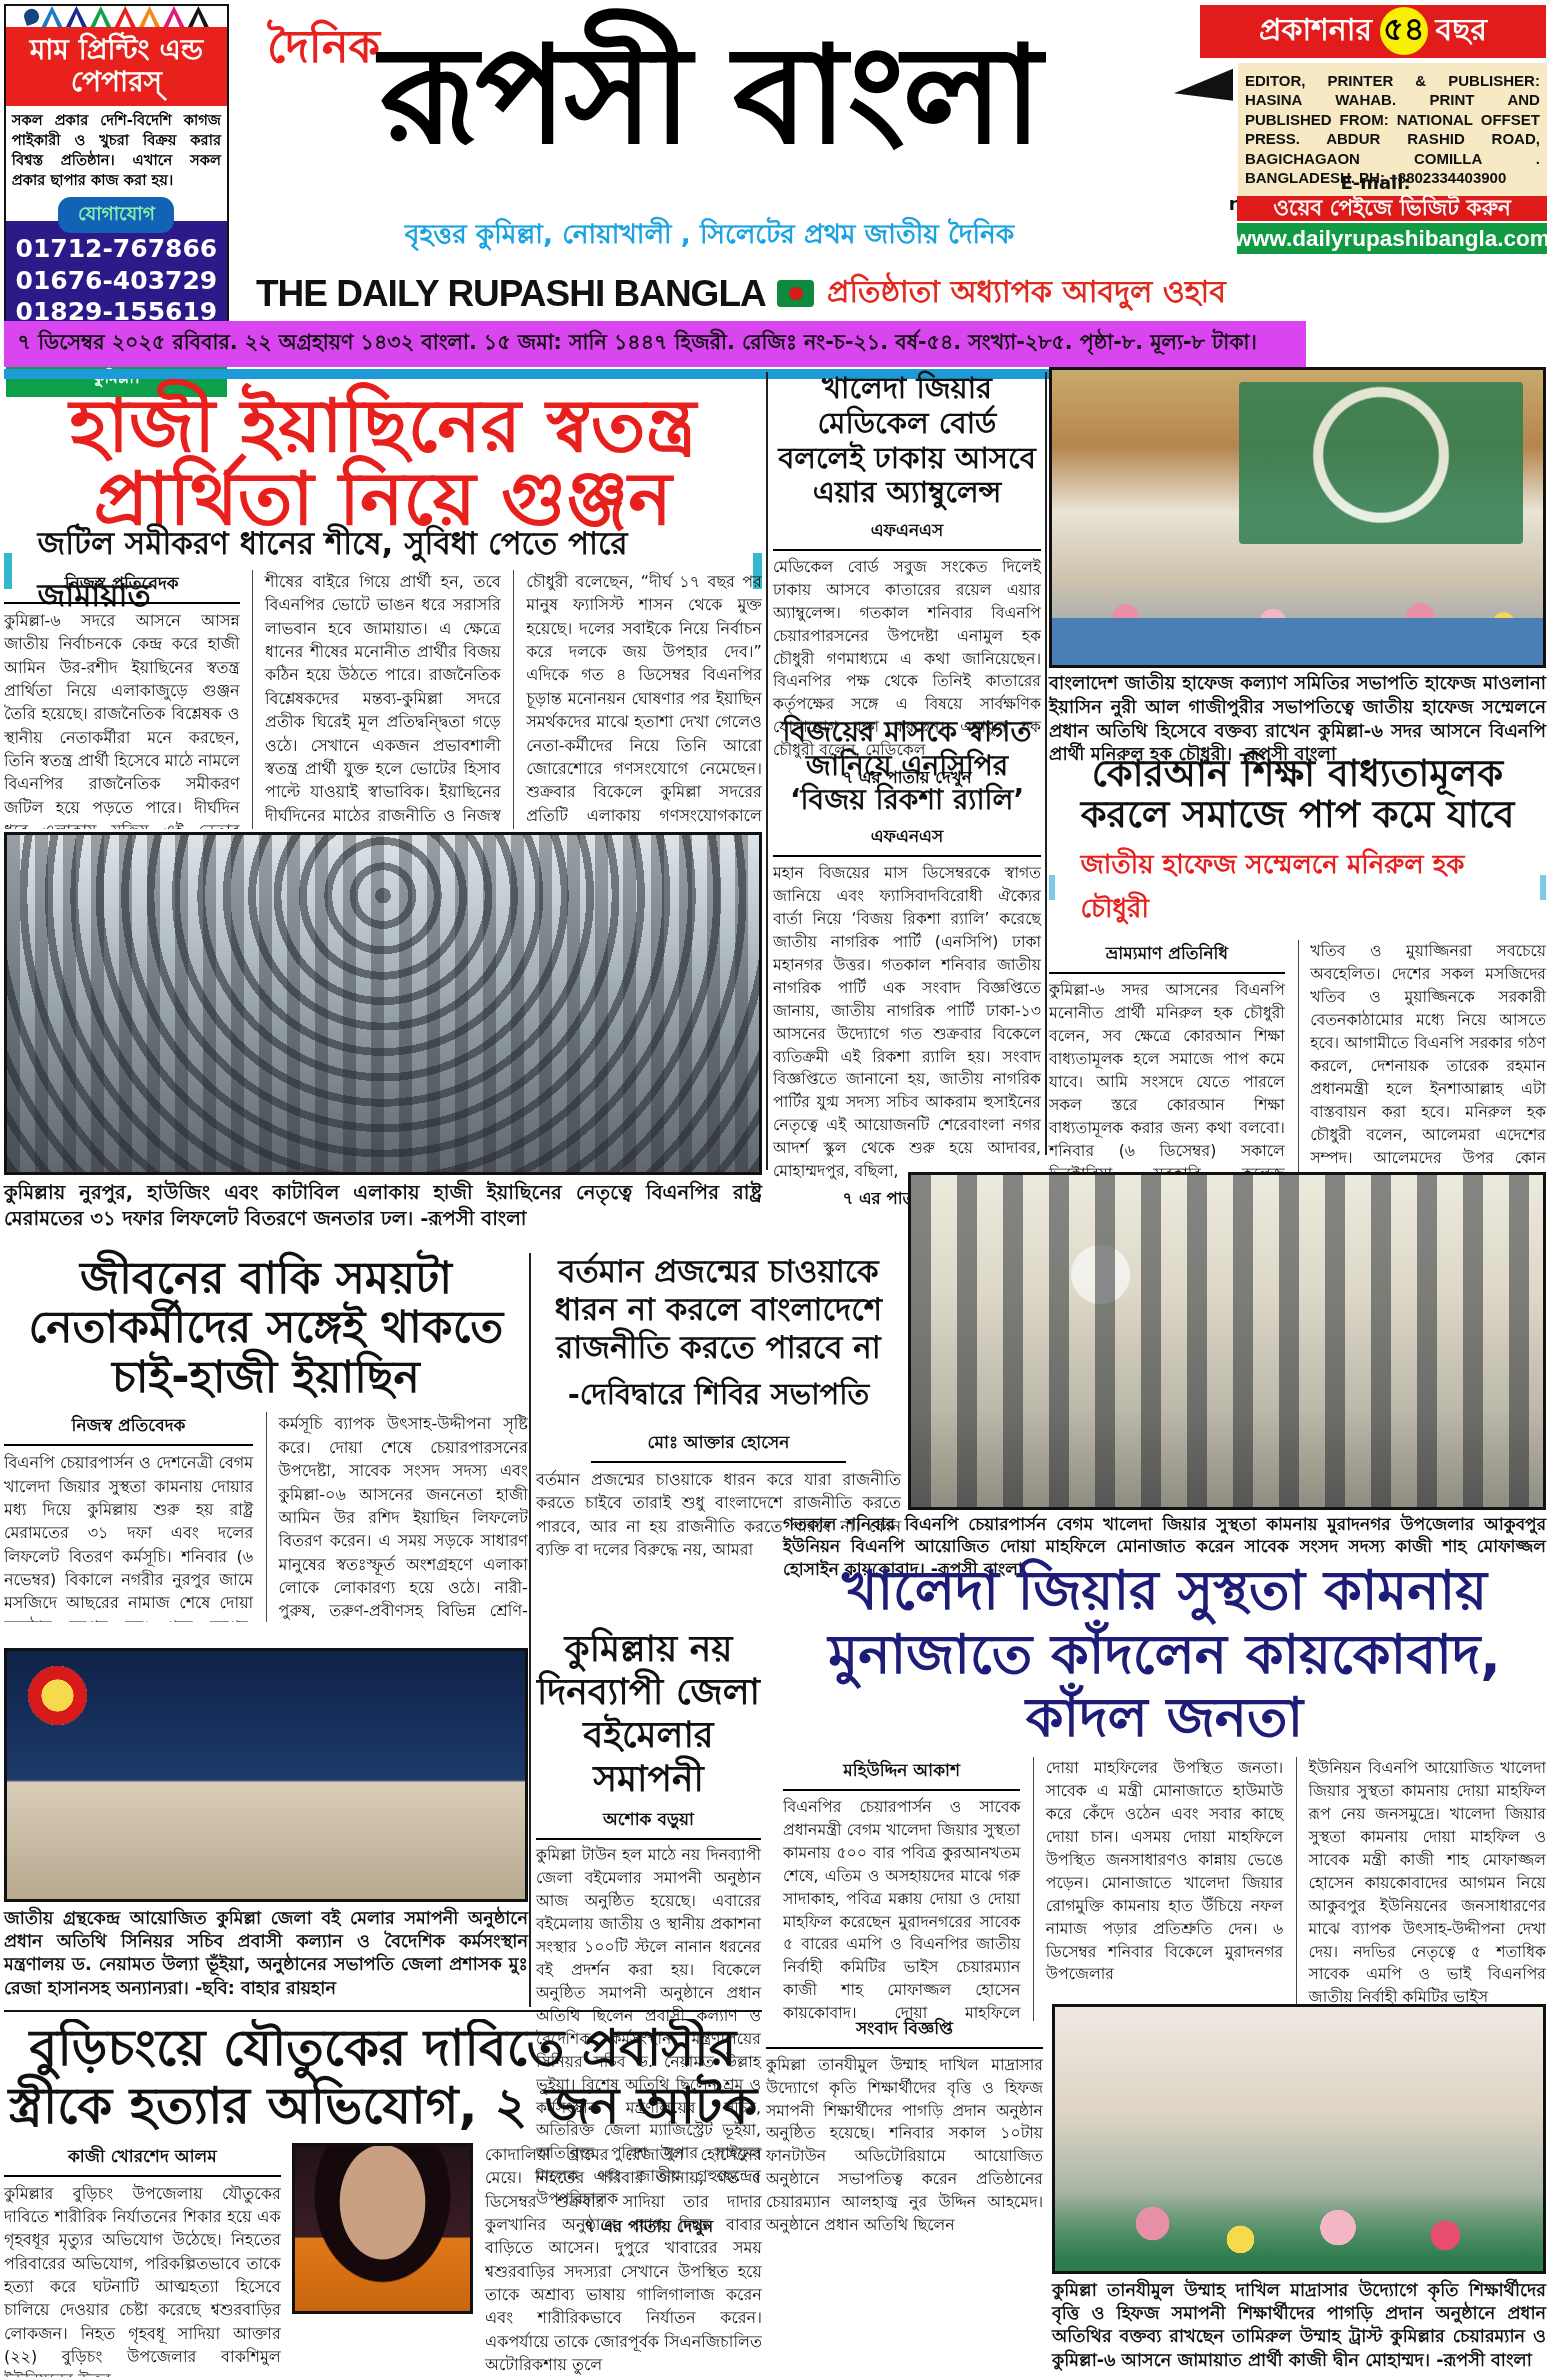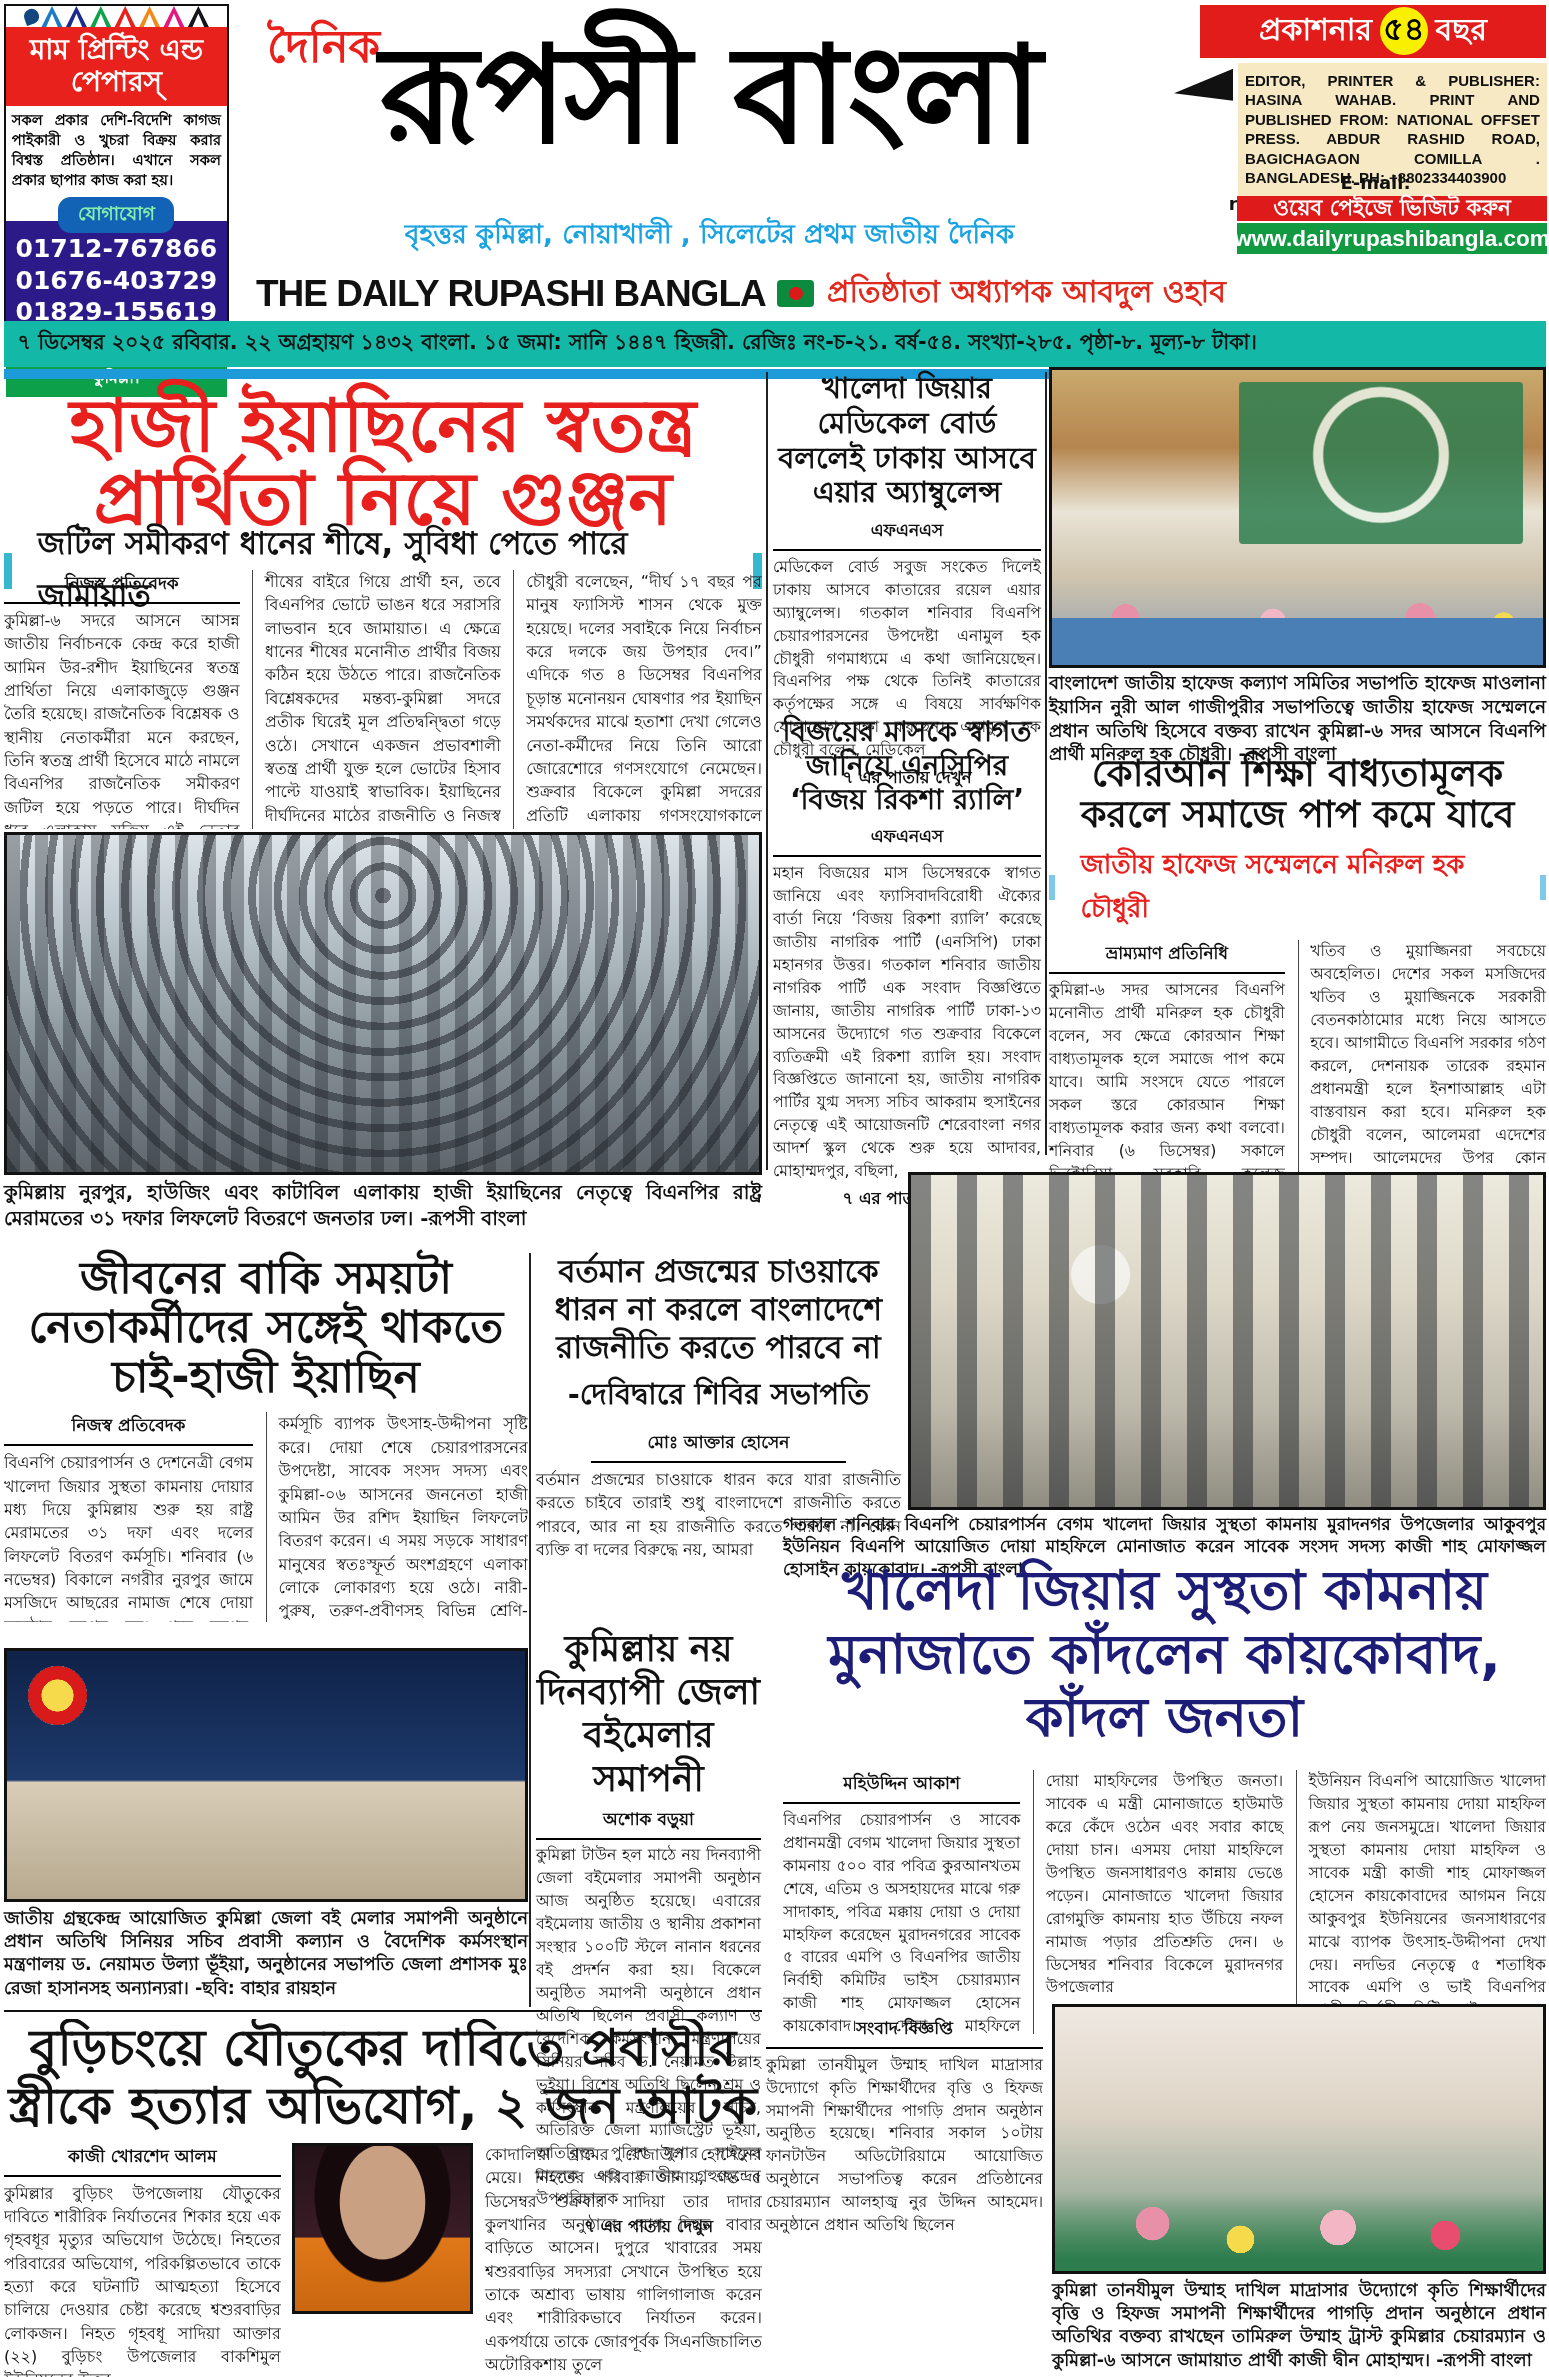--- a/index.html
+++ b/index.html
@@ -36,21 +36,21 @@
   .webvisit{left:1237px;top:196px;width:310px;height:25.4px;background:#df1a1a;color:#fff;font-weight:bold;
             font-size:21.5px;display:flex;align-items:center;justify-content:center;}
   .website{left:1237px;top:223px;width:310px;height:31px;background:#129a43;color:#fff;font-weight:bold;
            font-size:22.5px;display:flex;align-items:center;justify-content:center;font-family:"Liberation Sans",sans-serif;}
   .engrow{left:3.9px;top:270px;width:1542px;height:47px;display:flex;align-items:center;}
   .engtitle{font-family:"Liberation Sans",sans-serif;font-weight:bold;font-size:37px;margin-left:252px;letter-spacing:-1px;}
   .flag{width:37px;height:26.4px;background:#0c8a3e;border-radius:3.9px;margin-left:11.7px;display:flex;
         align-items:center;justify-content:center;}
   .flag-dot{width:13.7px;height:13.7px;border-radius:50%;background:#d81a1a;}
   .founder{color:#e02a1e;font-weight:bold;font-size:30px;margin-left:12.7px;}
-  .dateline{left:3.9px;top:321px;width:1542px;height:46px;background:#14b8a6;display:flex;align-items:center;
+  .dateline{left:3.9px;top:321px;width:1302px;height:46px;background:#d946ef;display:flex;align-items:center;
             padding-left:13.7px;box-sizing:border-box;font-weight:bold;font-size:20.6px;}
   .bluebar{left:3.9px;top:369px;width:1542px;height:9.8px;background:#1d9bd8;}
   
   .hl{margin:0;font-weight:bold;text-align:center;}
   .hl-red{color:#e8201d;}
   .hl-navy{color:#1d1d78;}
   .subhead{display:flex;align-items:center;justify-content:center;gap:25px;font-weight:bold;}
   .tbar{display:inline-block;width:8.8px;height:36px;background:#35b8cd;}
   .tbar-sky{display:inline-block;width:6.9px;height:25.4px;background:#7ec8e8;}
   .byline{font-weight:bold;text-align:center;font-size:17px;border-bottom:2px solid #000;
@@ -248,21 +248,21 @@
 
   <figure class="photo" style="left:908px;top:1172px;width:638px;height:338px;margin:0;">
     <div class="ph ph-pray">
         <div class="pray-figs"></div>
       </div>
   </figure>
   <div class="abs caption" style="left:783px;top:1513px;width:763px;font-size:17px;">গতকাল শনিবার বিএনপি চেয়ারপার্সন বেগম খালেদা জিয়ার সুস্থতা কামনায় মুরাদনগর উপজেলার আকুবপুর ইউনিয়ন বিএনপি আয়োজিত দোয়া মাহফিলে মোনাজাত করেন সাবেক সংসদ সদস্য কাজী শাহ মোফাজ্জল হোসাইন কায়কোবাদ।   -রূপসী বাংলা</div>
 
   <section class="abs" style="left:783px;top:1559px;width:763px;">
     <h2 class="hl hl-navy" style="font-size:54px;line-height:1.18;">খালেদা জিয়ার সুস্থতা কামনায় মুনাজাতে কাঁদলেন কায়কোবাদ, কাঁদল জনতা</h2>
-    <div class="cols" style="margin-top:20px;height:264px;overflow:hidden;">
+    <div class="cols" style="margin-top:7px;height:264px;overflow:hidden;">
       <div class="col">
         <div class="byline">মহিউদ্দিন আকাশ</div>
         <p class="btxt" style="font-size:15.7px;">বিএনপির চেয়ারপার্সন ও সাবেক প্রধানমন্ত্রী বেগম খালেদা জিয়ার সুস্থতা কামনায় ৫০০ বার পবিত্র কুরআনখতম শেষে, এতিম ও অসহায়দের মাঝে গরু সাদাকাহ, পবিত্র মক্কায় দোয়া ও দোয়া মাহফিল করেছেন মুরাদনগরের সাবেক ৫ বারের এমপি ও বিএনপির জাতীয় নির্বাহী কমিটির ভাইস চেয়ারম্যান কাজী শাহ মোফাজ্জল হোসেন কায়কোবাদ। দোয়া মাহফিলে মোনাজাতে খালেদা জিয়ার সুস্থতা কামনায় কাঁদলেন কায়কোবাদ ও কাঁদল</p>
       </div>
       <div class="col">
         <p class="btxt" style="font-size:15.7px;">দোয়া মাহফিলের উপস্থিত জনতা। সাবেক এ মন্ত্রী মোনাজাতে হাউমাউ করে কেঁদে ওঠেন এবং সবার কাছে দোয়া চান। এসময় দোয়া মাহফিলে উপস্থিত জনসাধারণও কান্নায় ভেঙে পড়েন। মোনাজাতে খালেদা জিয়ার রোগমুক্তি কামনায় হাত উঁচিয়ে নফল নামাজ পড়ার প্রতিশ্রুতি দেন। ৬ ডিসেম্বর শনিবার বিকেলে মুরাদনগর উপজেলার</p>
       </div>
       <div class="col">
         <p class="btxt" style="font-size:15.7px;">ইউনিয়ন বিএনপি আয়োজিত খালেদা জিয়ার সুস্থতা কামনায় দোয়া মাহফিল রূপ নেয় জনসমুদ্রে। খালেদা জিয়ার সুস্থতা কামনায় দোয়া মাহফিল ও সাবেক মন্ত্রী কাজী শাহ মোফাজ্জল হোসেন কায়কোবাদের আগমন নিয়ে আকুবপুর ইউনিয়নের জনসাধারণের মাঝে ব্যাপক উৎসাহ-উদ্দীপনা দেখা দেয়। নদভির নেতৃত্বে ৫ শতাধিক সাবেক এমপি ও ভাই বিএনপির জাতীয় নির্বাহী কমিটির ভাইস</p>
         <div class="more">৭ এর পাতায় দেখুন</div>

